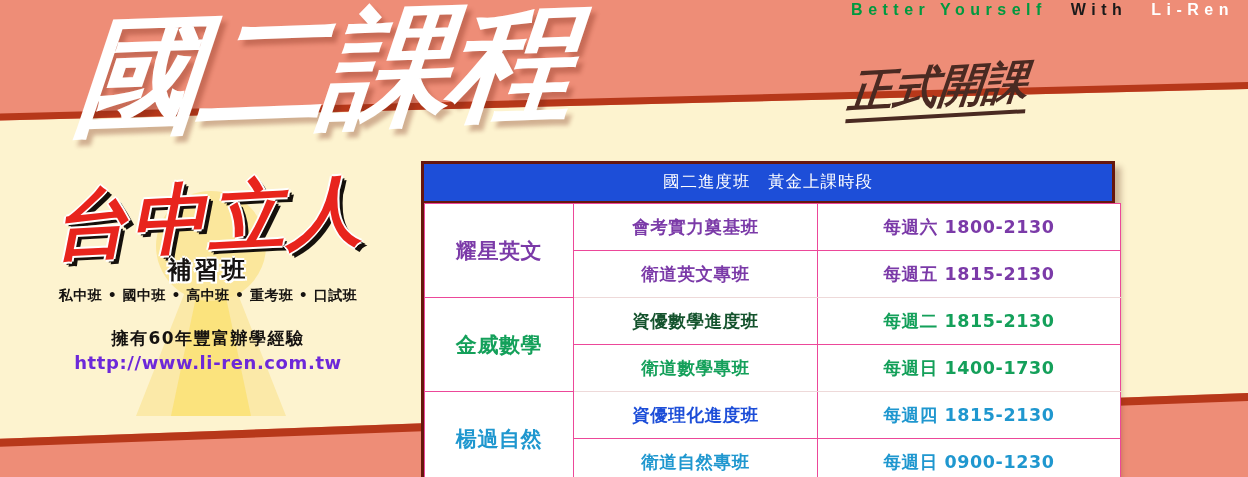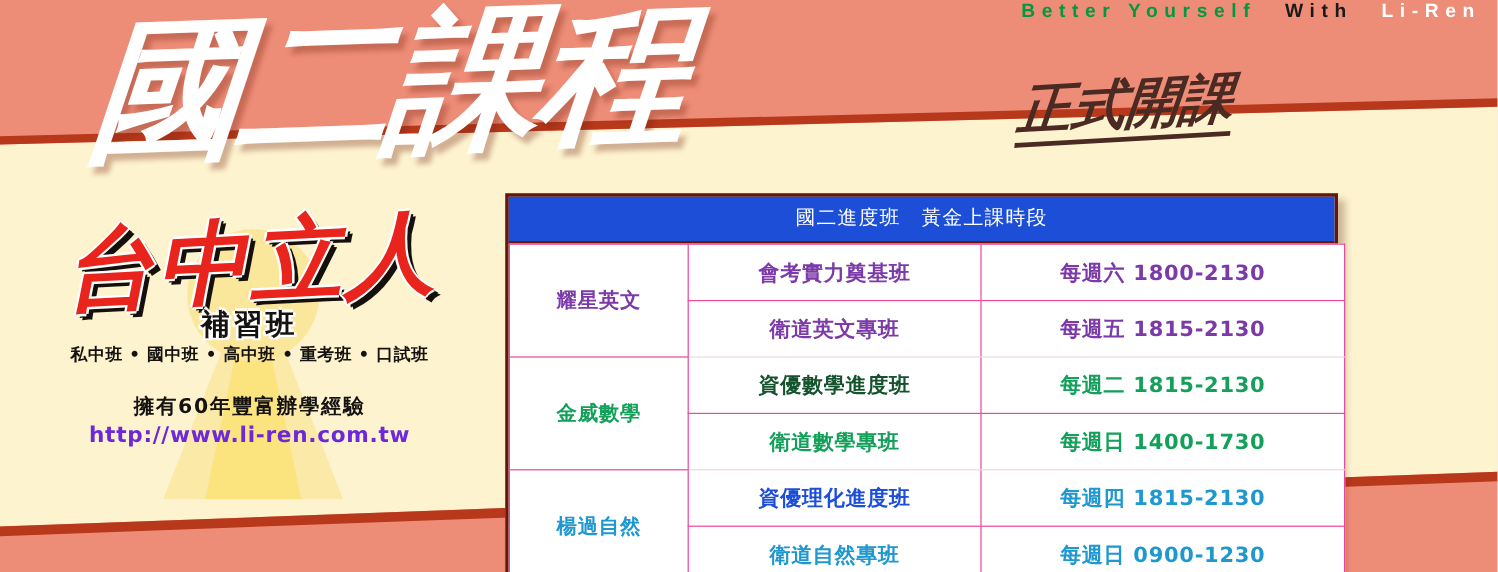--- a/index.html
+++ b/index.html
@@ -200,21 +200,21 @@
     border: 1px solid #ec4899;
     text-align: center;
     font-size: 17.5px;
     font-weight: bold;
     letter-spacing: 0.6px;
     height: 44px;
     font-family: "DejaVu Sans", "Liberation Sans", sans-serif;
   }
   table.sched td.subject {
     width: 146px;
-    font-size: 17px;
+    font-size: 21px;
   }
   table.sched td.course { width: 241px; }
   table.sched td.time   { width: 300px; }
   table.sched tr.grp-end td { border-bottom: 1px solid #eed9d9; }
 </style>
 </head>
 <body>
 
 <div id="banner">
 

